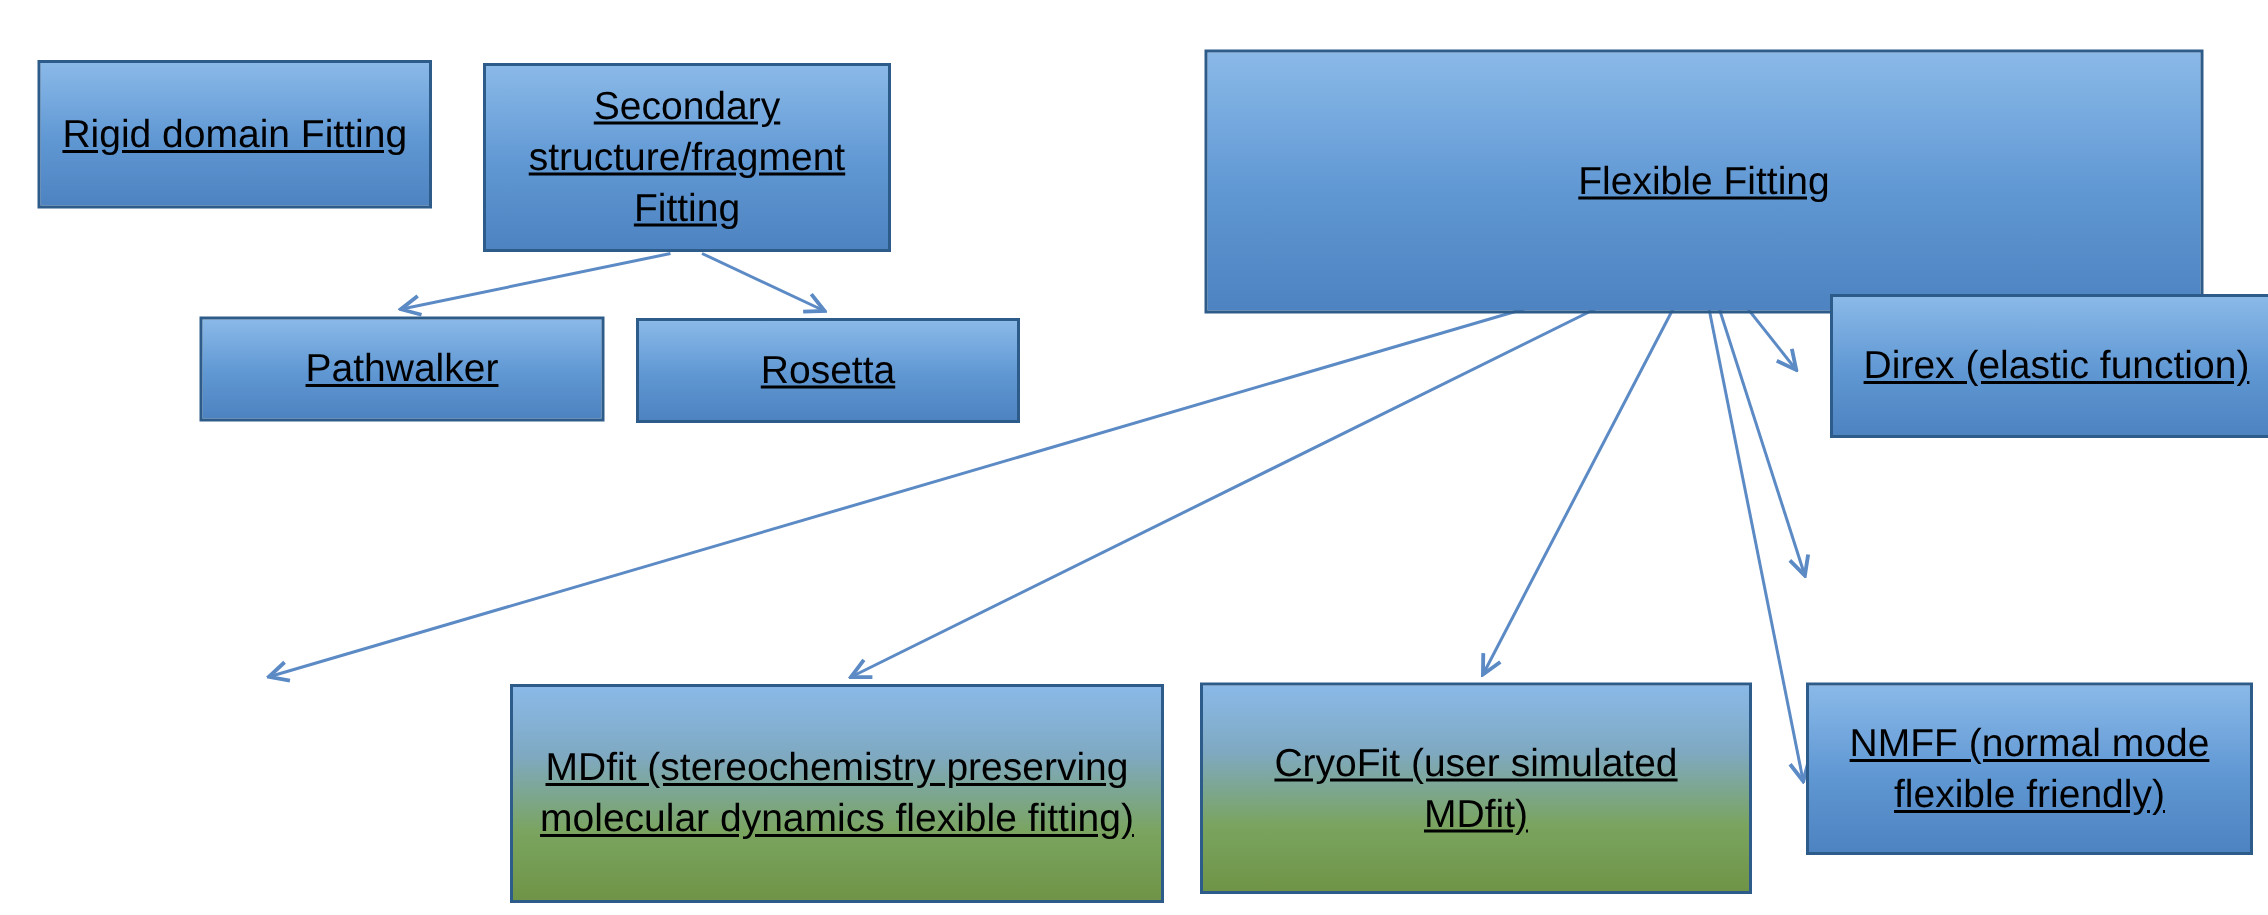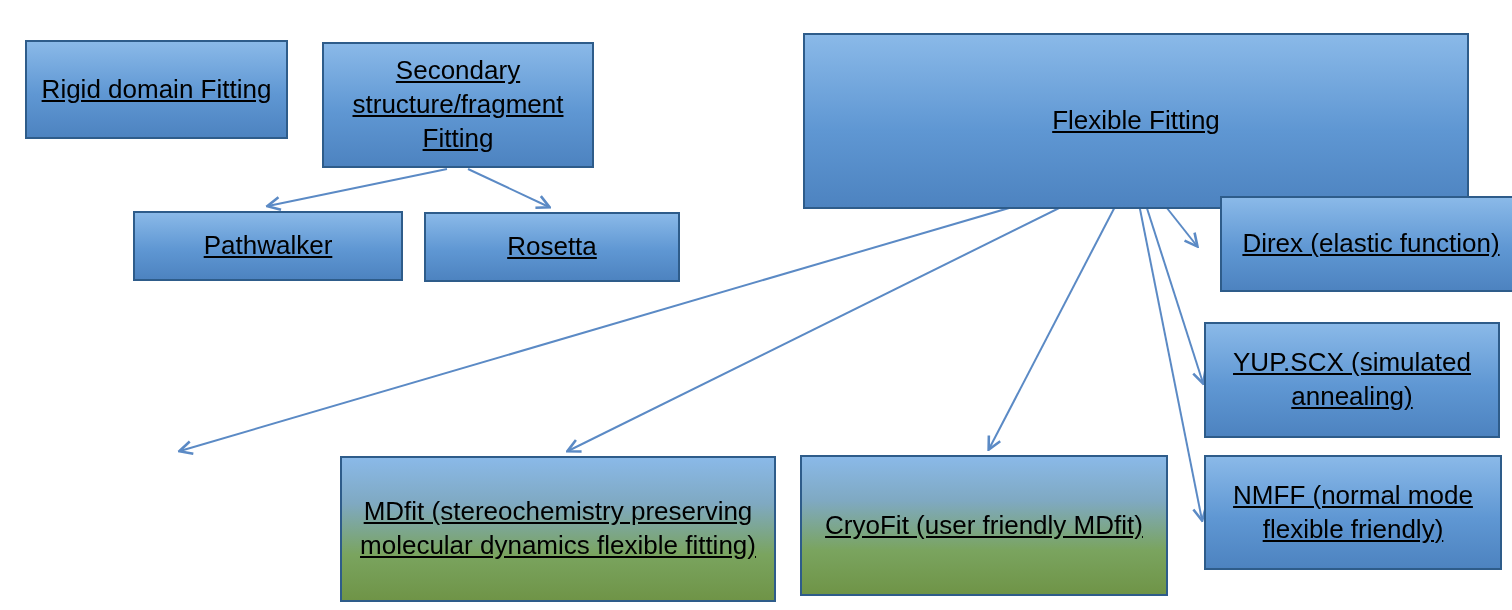--- a/index.html
+++ b/index.html
@@ -107,30 +107,27 @@
   </div>
 
   <div class="node n-rosetta">
     <span>Rosetta</span>
   </div>
 
   <div class="node n-direx">
     <span>Direx (elastic function)</span>
   </div>
 
-  <div class="node n-yupscx">
-    <span>YUP.SCX (simulated annealing)</span>
-  </div>
 
   <div class="node n-nmff">
     <span>NMFF (normal mode flexible friendly)</span>
   </div>
 
 
   <div class="node green n-mdfit">
     <span>MDfit (stereochemistry preserving molecular dynamics flexible fitting)</span>
   </div>
 
   <div class="node green n-cryofit">
-    <span>CryoFit (user friendly MDfit)</span>
+    <span>CryoFit (user simulated MDfit)</span>
   </div>
 
 </div>
 
 </body></html>

